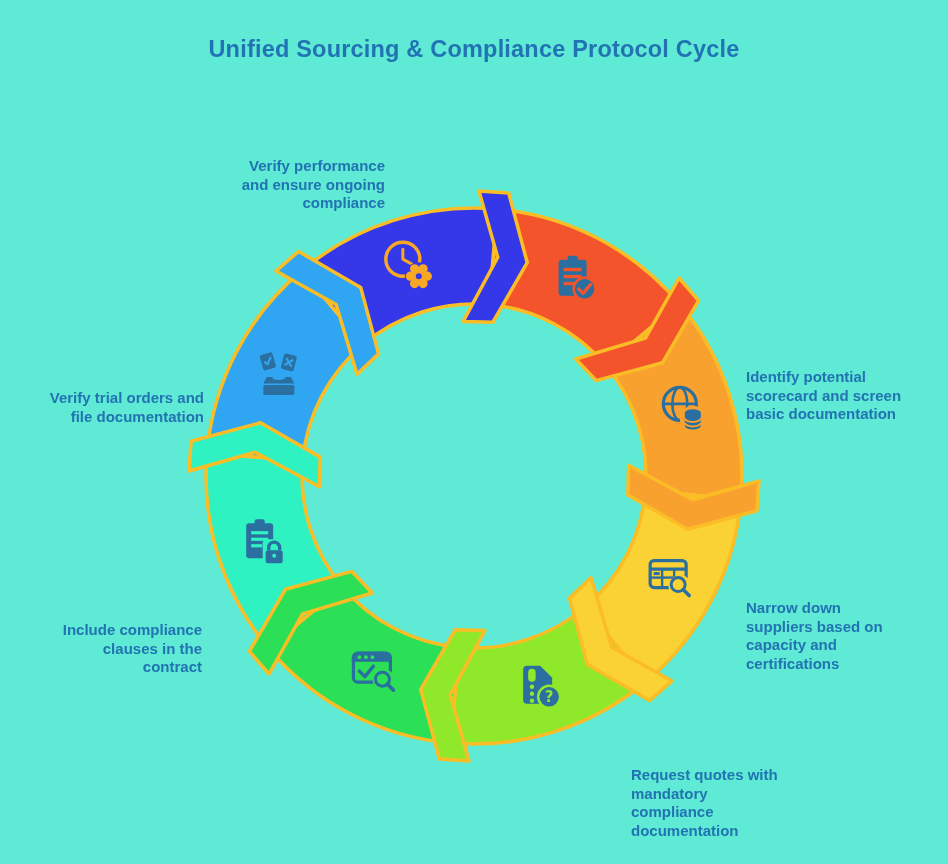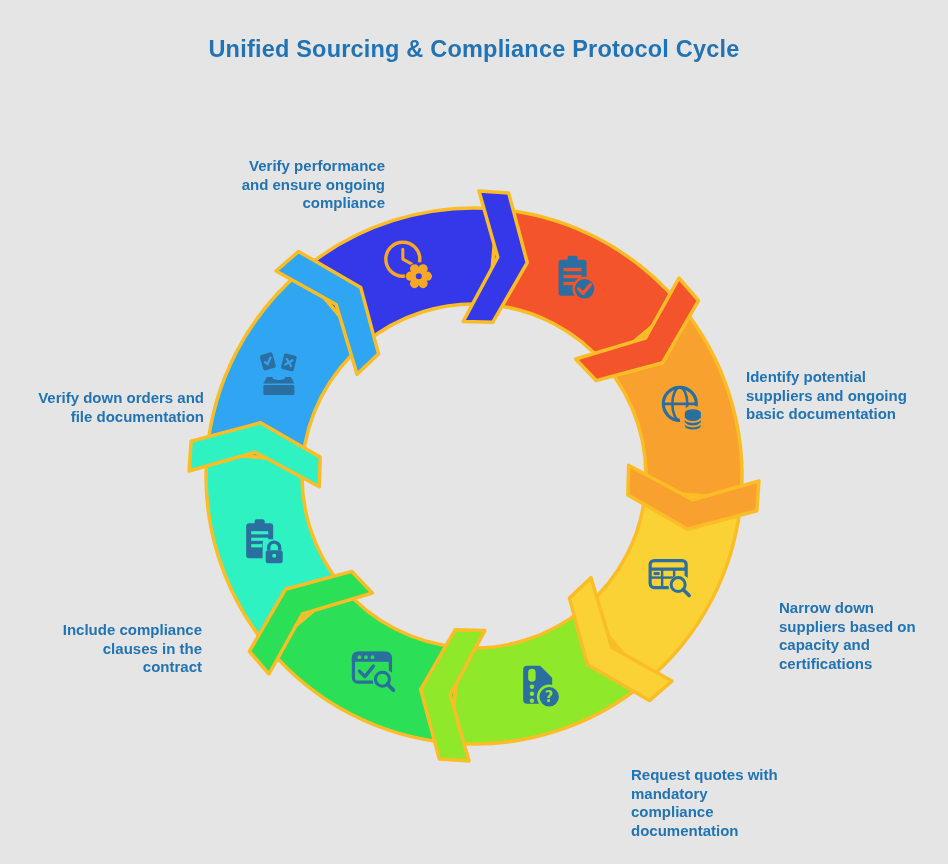--- a/index.html
+++ b/index.html
@@ -1,17 +1,17 @@
 <!DOCTYPE html>
 <html><head>
 <meta charset="utf-8">
 <style>
   html,body{margin:0;padding:0;background:#ffffff;}
   .canvas{
-    position:relative;width:948px;height:864px;background:#e5e5e5;overflow:hidden;
+    position:relative;width:948px;height:864px;background:#5eead4;overflow:hidden;
     font-family:"Liberation Sans", sans-serif;
   }
   .title{
     position:absolute;left:0;top:36px;width:948px;text-align:center;
     font-size:23.5px;font-weight:800;letter-spacing:.2px;color:#2173B4;
   }
   .step-label{
     position:absolute;font-size:15px;font-weight:700;line-height:1.24;
     color:#2273B2;white-space:pre-line;
   }
@@ -127,28 +127,28 @@
         <circle cx="15.25" cy="2.64" r="4.6" fill="#F9A825"></circle>
     <circle cx="11" cy="10" r="7.5" fill="#F9A825"></circle>
     <circle cx="11" cy="10" r="3" fill="#3538E8"></circle>
       </g>
     </svg>
 
   <div class="step-label ar" style="left:225px;top:157px;width:160px;">Verify performance
 and ensure ongoing
 compliance</div>
   <div class="step-label al" style="left:746px;top:368px;width:172px;">Identify potential
-suppliers and ongoing
+scorecard and screen
 basic documentation</div>
-  <div class="step-label al" style="left:746px;top:599px;width:162px;margin-left:33px;">Narrow down
+  <div class="step-label al" style="left:746px;top:599px;width:162px;">Narrow down
 suppliers based on
 capacity and
 certifications</div>
   <div class="step-label al" style="left:631px;top:766px;width:172px;">Request quotes with
 mandatory
 compliance
 documentation</div>
   <div class="step-label ar" style="left:44px;top:621px;width:158px;">Include compliance
 clauses in the
 contract</div>
-  <div class="step-label ar" style="left:38px;top:389px;width:166px;">Verify down orders and
+  <div class="step-label ar" style="left:38px;top:389px;width:166px;">Verify trial orders and
 file documentation</div>
 </div>
 
 </body></html>

